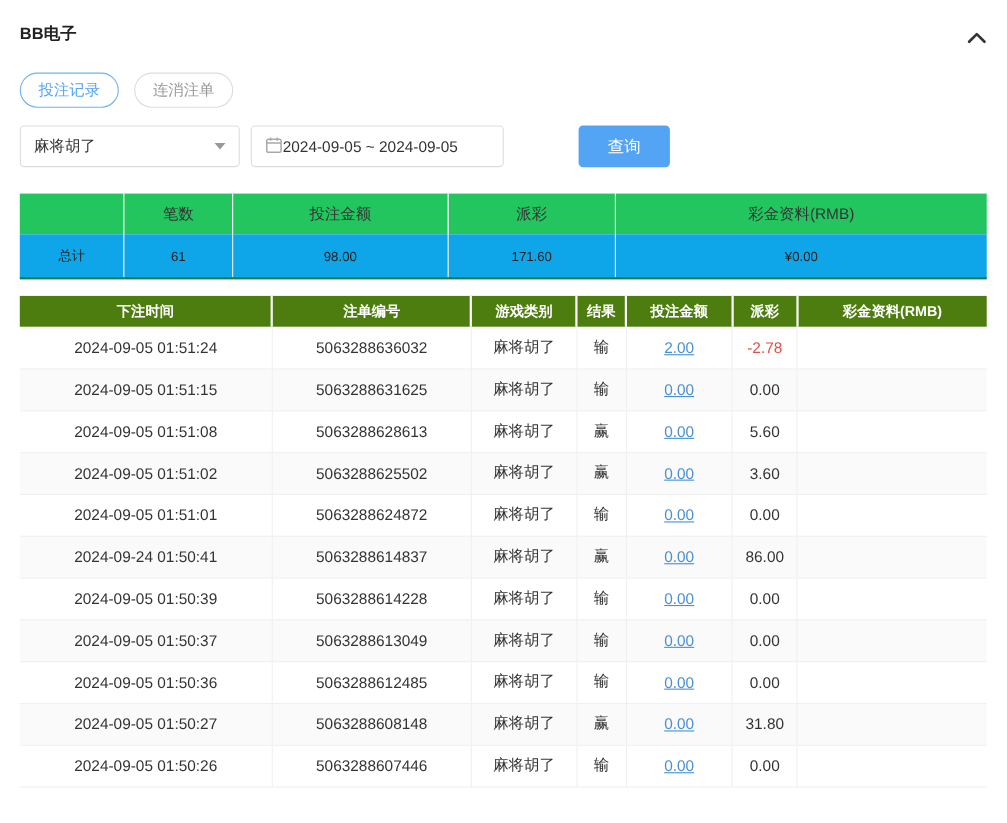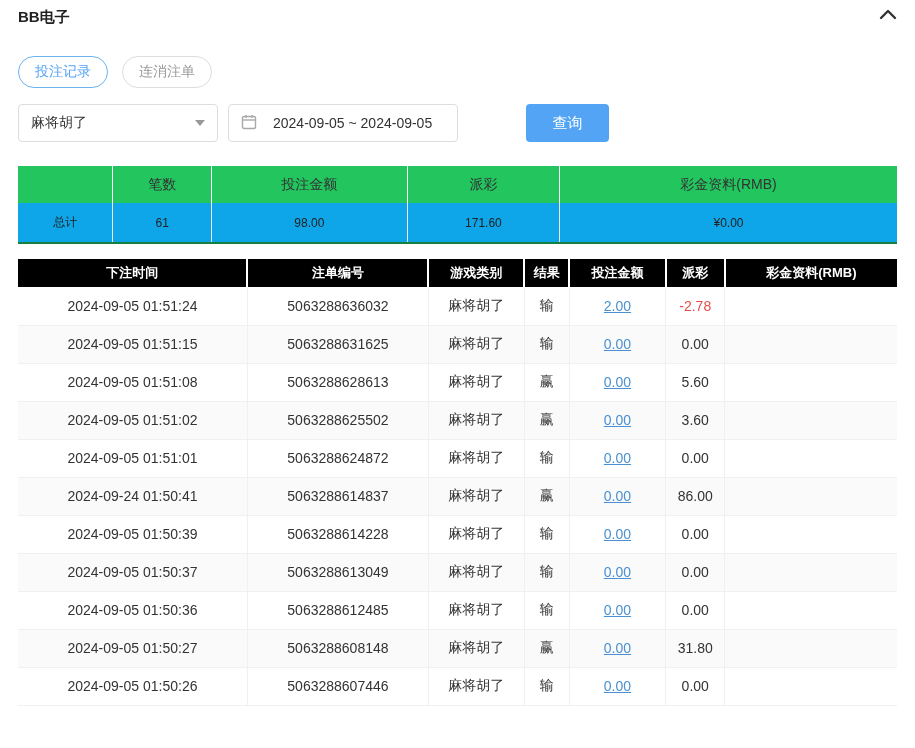--- a/index.html
+++ b/index.html
@@ -8,27 +8,27 @@
     background: #ffffff;
     font-family: "Liberation Sans", "DejaVu Sans", sans-serif;
     color: #333;
     overflow: hidden;
   }
   .page { padding: 8px 18px 0 18px; }
 
   
   .panel-header {
     height: 32px;
-    display: flex; align-items: flex-start; justify-content: space-between;
+    display: flex; align-items: flex-end; justify-content: space-between;
   }
   .panel-title { font-size: 15px; font-weight: bold; color: #222; }
   .collapse-btn { cursor: pointer; display: flex; align-items: center; }
 
   
-  .tabs { margin-top: 16px; display: flex; gap: 14px; }
+  .tabs { margin-top: 26px; display: flex; gap: 14px; }
   .tab {
     background: #fff;
     border: 1px solid #ddd;
     border-radius: 17px;
     height: 32px;
     padding: 0 16px;
     font-size: 14px;
     color: #999;
     cursor: pointer;
     font-family: inherit;
@@ -47,21 +47,21 @@
   .caret {
     width: 0; height: 0;
     border-left: 5px solid transparent;
     border-right: 5px solid transparent;
     border-top: 6px solid #999;
   }
   .datepicker {
     margin-left: 10px;
     width: 230px; height: 38px;
     border: 1px solid #ddd; border-radius: 4px;
-    display: flex; align-items: center; gap: 16px;
+    display: flex; align-items: center; gap: 0;
     padding: 0 12px; font-size: 14px; color: #333; cursor: pointer;
     background: #fff;
   }
   .btn-group { margin-left: 8px; display: flex; }
   .quick {
     width: 60px; height: 38px;
     background: #fff;
     border: 1px solid #e6e6e6;
     color: #c0c0c0;
     font-size: 15px;
@@ -99,21 +99,21 @@
     color: #222;
     border-right: 1px solid #ececec;
     border-bottom: 2px solid #15803d;
     background: #0ea5e9;
   }
   .summary-table td:last-child { border-right: none; }
 
   
   .bet-table { margin-top: 15px; }
   .bet-table th {
-    background: #000000;
+    background: #4d7c0f;
     color: #fff;
     font-size: 13px;
     font-weight: bold;
     height: 28px;
     border-right: 2px solid #fff;
   }
   .bet-table th:last-child { border-right: none; }
   .bet-table td {
     height: 38px;
     text-align: center;

